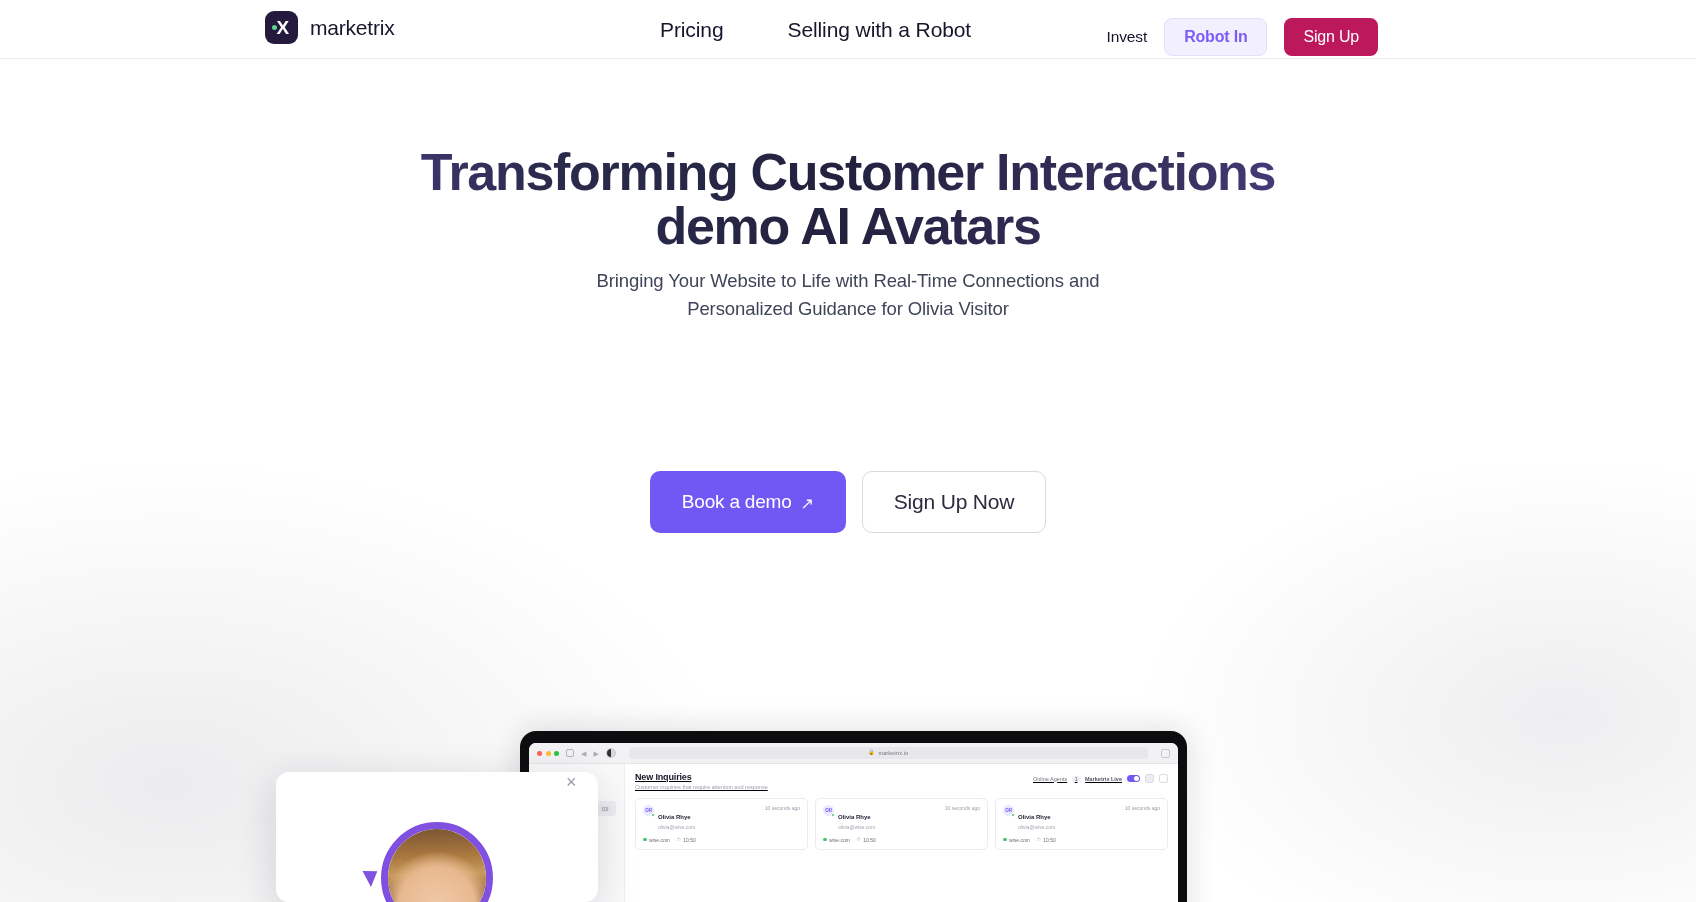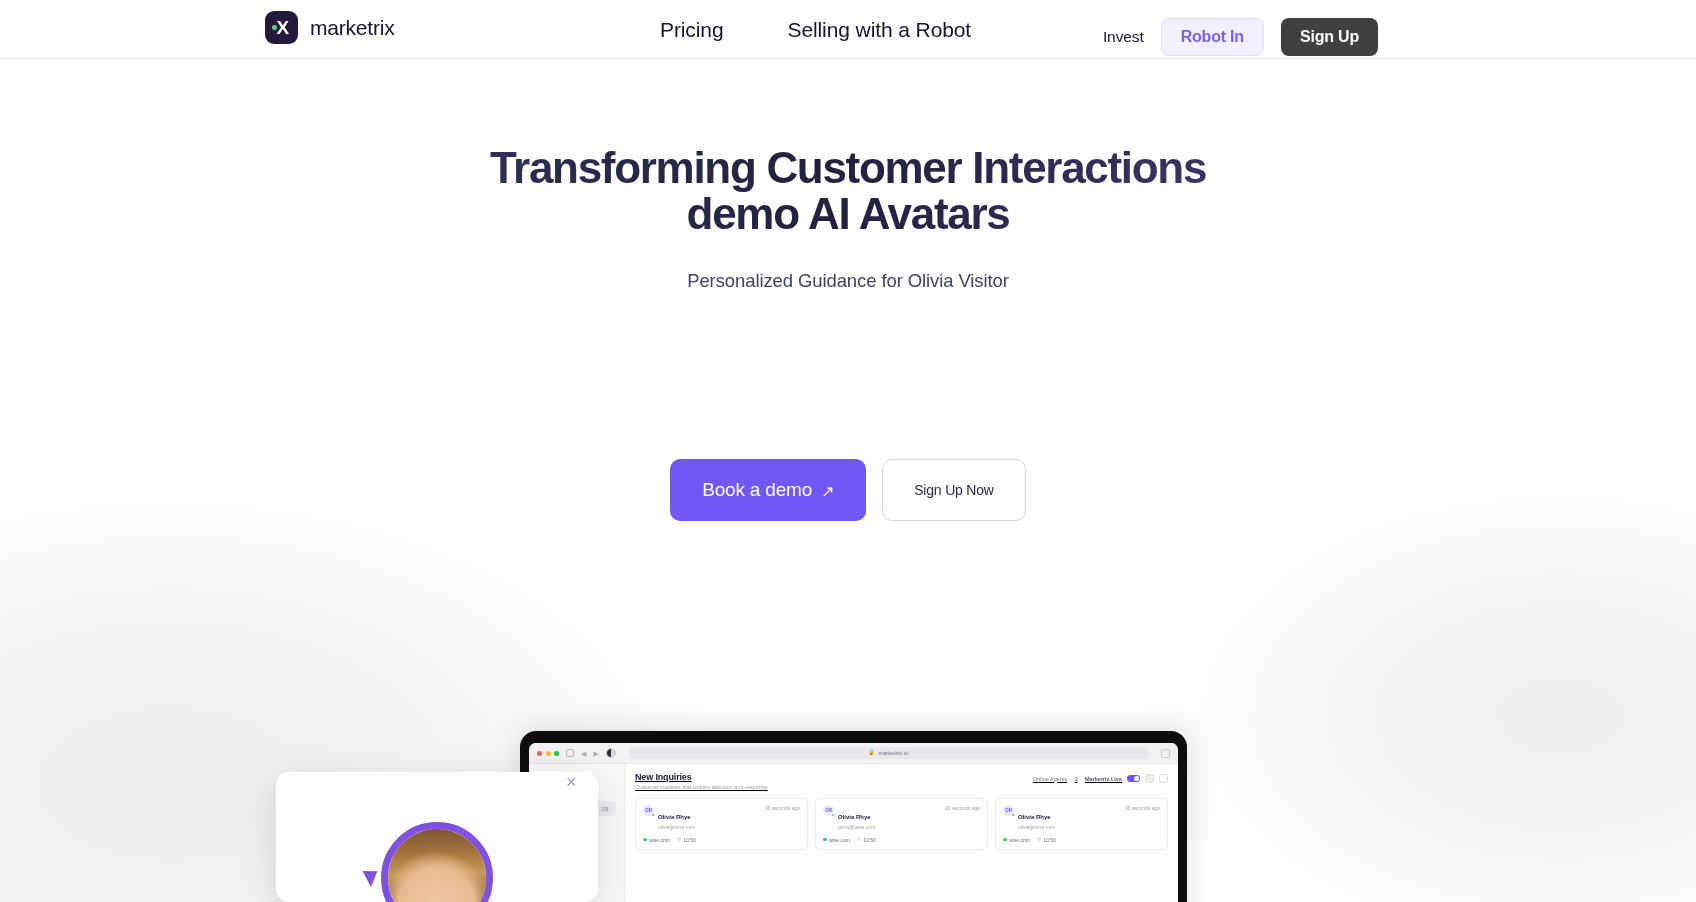--- a/index.html
+++ b/index.html
@@ -70,78 +70,78 @@
     display:inline-flex; align-items:center; justify-content:center;
     height:38px; padding:0 19px;
     background:#f2effe; color:#7b5cf5;
     border:1px solid #e4defb; border-radius:8px;
     font-size:16px; font-weight:700; letter-spacing:-0.2px;
     cursor:pointer; font-family:inherit;
   }
   .btn-signup{
     display:inline-flex; align-items:center; justify-content:center;
     height:38px; padding:0 19px;
-    background:#404040; color:#ffffff;
+    background:#be185d; color:#ffffff;
     border:none; border-radius:8px;
-    font-size:16px; font-weight:700; letter-spacing:-0.2px;
+    font-size:16px; font-weight:400; letter-spacing:-0.2px;
     cursor:pointer; font-family:inherit;
   }
 
   
   .hero{
     position:absolute; top:59px; left:0; width:1696px; height:843px;
     overflow:hidden;
     background:
       radial-gradient(900px 520px at 10% 86%, #ececee 0%, rgba(236,236,238,0) 62%),
       radial-gradient(700px 430px at 92% 78%, #eeeef0 0%, rgba(238,238,240,0) 60%),
       #ffffff;
   }
 
   .hero-title{
     position:absolute; top:86px; left:0; width:1696px;
     text-align:center;
-    font-size:44px; line-height:1.04;
+    font-size:52px; line-height:1.04;
     font-weight:700; letter-spacing:-1.3px;
     margin:0;
     background-image:linear-gradient(95deg,#6b4fd0 0%, #5b4aa8 10%, #2b2b4d 32%, #22223f 50%, #3b3262 70%, #5a4aa6 86%, #6b52c9 100%);
     -webkit-background-clip:text;
     background-clip:text;
     color:transparent;
     -webkit-text-fill-color:transparent;
   }
   .hero-title .line2{ display:block; }
 
   .hero-sub{
     position:absolute; top:208px; left:0; width:1696px;
     text-align:center;
     font-size:18.5px; line-height:1.52;
     color:#3f4559; font-weight:400; letter-spacing:-0.1px;
     margin:0;
   }
   .hero-sub .s2{ display:block; }
 
   .hero-actions{
-    position:absolute; top:400px; left:0; width:1696px;
+    position:absolute; top:412px; left:0; width:1696px;
     display:flex; justify-content:center; align-items:center; gap:16px;
   }
   .btn-demo{
     display:inline-flex; align-items:center; justify-content:center; gap:9px;
     height:62px; padding:0 32px;
     background:#7158f5; color:#ffffff;
     border:none; border-radius:10px;
     font-size:19px; font-weight:400; letter-spacing:-0.2px;
     font-family:inherit; cursor:pointer;
   }
   .btn-demo .arrow{ font-size:16px; display:inline-block; transform:translateY(1px); }
   .btn-signup-now{
     display:inline-flex; align-items:center; justify-content:center;
     height:62px; padding:0 31px;
     background:#ffffff; color:#2b2b3f;
     border:1px solid #d9d9e0; border-radius:10px;
-    font-size:14px; font-weight:400; letter-spacing:-0.2px;
+    font-size:21px; font-weight:400; letter-spacing:-0.2px;
     font-family:inherit; cursor:pointer;
   }
 
   
   .laptop{
     position:absolute; left:520px; top:672px;
     width:667px; height:230px;
     background:#0d0d0f;
     border-radius:16px 16px 0 0;
     padding:12px 9px 0 9px;
@@ -308,20 +308,21 @@
 </header>
 
 <section class="hero">
 
   <h1 class="hero-title">
     <span>Transforming Customer Interactions</span>
     <span class="line2">demo AI Avatars</span>
   </h1>
 
   <p class="hero-sub">
+    <span>Bringing Your Website to Life with Real-Time Connections and</span>
     <span class="s2">Personalized Guidance for Olivia Visitor</span>
   </p>
 
   <div class="hero-actions">
     <button class="btn-demo">
       <span>Book a demo</span>
       <span class="arrow">↗</span>
     </button>
     <button class="btn-signup-now">Sign Up Now</button>
   </div>

